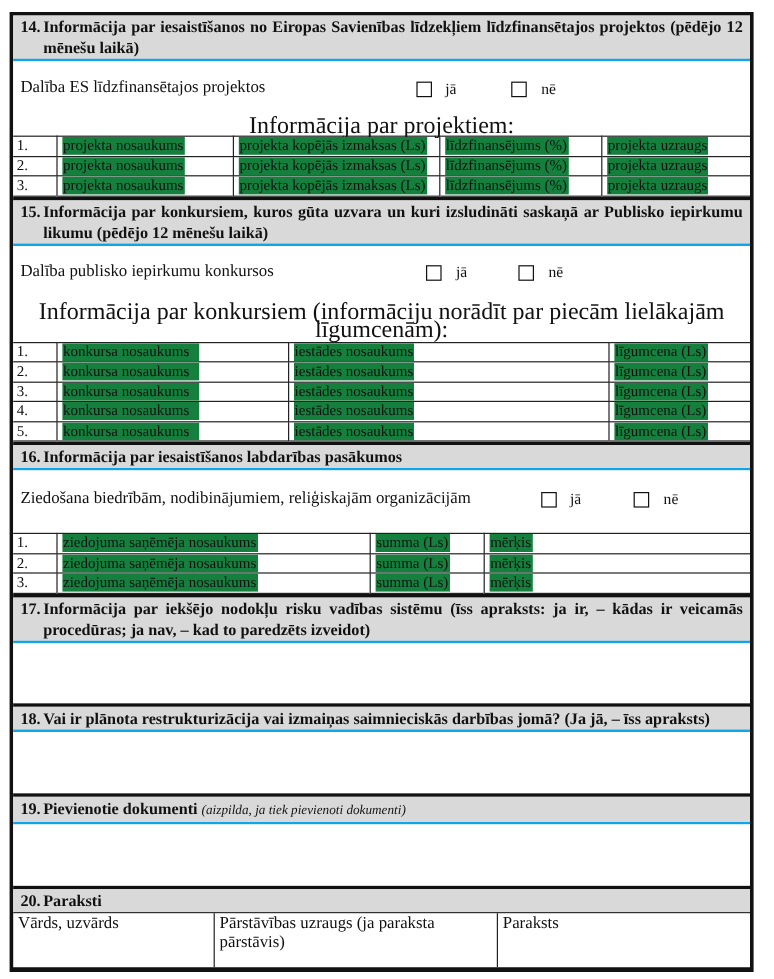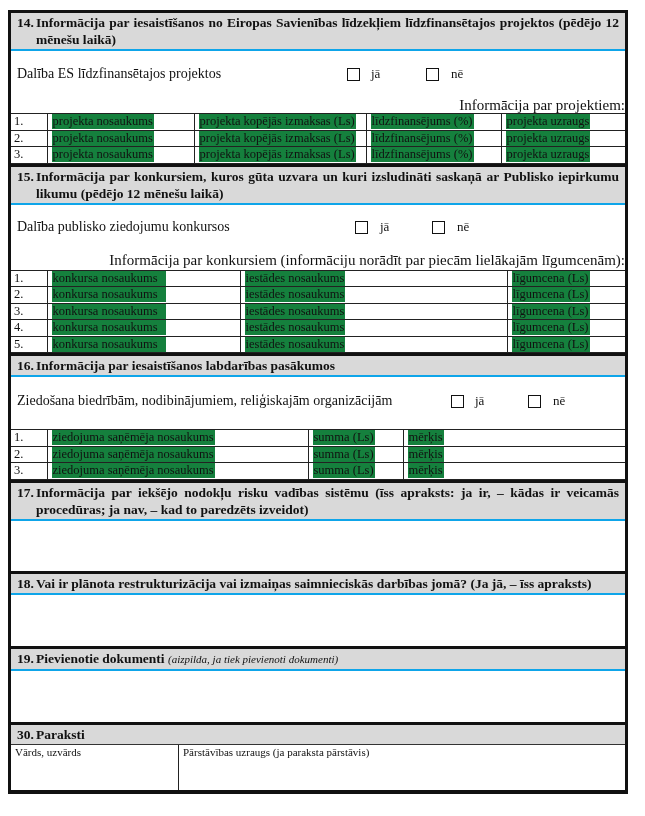--- a/index.html
+++ b/index.html
@@ -11,34 +11,34 @@
               font-weight: bold; font-size: 13.5px; line-height: 17px;
               padding: 1px 6px 1px 25px; text-indent: -19px; text-align: justify; }
   .sec-head .num { display: inline-block; width: 19px; text-indent: 0; }
   .sec-head .note { font-weight: normal; font-style: italic; font-size: 11px; }
   .sec-sep { border-top: 3px solid #111; }
   .body { position: relative; background: #fff; }
   .q-row { position: relative; font-size: 14px; padding-left: 43px; }
   .q-label { position: absolute; left: 6px; }
   .cb { position: absolute; width: 13px; height: 13px; border: 1.5px solid #111; box-sizing: border-box; }
   .cb-label { position: absolute; font-size: 13px; }
-  .tbl-caption { text-align: right; font-size: 15px; line-height: 15px; }
+  .tbl-caption { text-align: center; font-size: 20px; line-height: 15px; }
   table.grid { width: 100%; border-collapse: collapse; table-layout: fixed; font-size: 12.5px; }
   table.grid td { border: 1px solid #222; padding: 0 0 0 0; height: 15.5px; line-height: 15px;
                   white-space: nowrap; overflow: hidden; vertical-align: middle; }
   table.grid tr td:first-child { border-left: none; }
   table.grid tr td:last-child { border-right: none; }
   table.grid tr:first-child td { border-top: 1.5px solid #222; }
   table.grid tr:last-child td { border-bottom: none; }
   table.grid tr { border-bottom: 1.5px solid #222; }
   .num-cell { padding-left: 3px !important; }
   .shade { background: #15803d; display: inline-block; padding: 0 1px; line-height: 15px; }
   td.sh { padding-left: 4px !important; }
   .free { height: 50px; }
-  .sig-row { display: flex; height: 45px; font-size: 11px; }
+  .sig-row { display: flex; height: 45px; font-size: 14px; }
   .sig-cell { padding: 1px 4px; box-sizing: border-box; }
   .sig-cell + .sig-cell { border-left: 1px solid #222; }
 </style>
 </head>
 <body>
 
 <div class="frame">
 
   <div class="sec-head">
     <span class="num">14.</span><span>Informācija par iesaistīšanos no Eiropas Savienības līdzekļiem līdzfinansētajos projektos (pēdējo 12 mēnešu laikā)</span>
@@ -85,21 +85,21 @@
       </tbody>
     </table>
   </div>
 
   <div class="sec-sep"></div>
   <div class="sec-head">
     <span class="num">15.</span><span>Informācija par konkursiem, kuros gūta uzvara un kuri izsludināti saskaņā ar Publisko iepirkumu likumu (pēdējo 12 mēnešu laikā)</span>
   </div>
   <div class="body">
     <div class="q-row" style="height:48px;">
-      <span class="q-label" style="top:14px;">Dalība publisko ziedojumu konkursos</span>
+      <span class="q-label" style="top:14px;">Dalība publisko iepirkumu konkursos</span>
       <span class="cb" style="left:344px; top:16px;"></span>
       <span class="cb-label" style="left:369px; top:14px;">jā</span>
       <span class="cb" style="left:421px; top:16px;"></span>
       <span class="cb-label" style="left:446px; top:14px;">nē</span>
     </div>
     <div class="tbl-caption" style="padding-bottom:2px;">Informācija par konkursiem (informāciju norādīt par piecām lielākajām līgumcenām):</div>
     <table class="grid">
       <colgroup>
           <col style="width:36px">
           <col style="width:193px">
@@ -197,23 +197,26 @@
 
   <div class="sec-sep"></div>
   <div class="sec-head">
     <span class="num">19.</span><span>Pievienotie dokumenti</span>
     <span class="note">(aizpilda, ja tiek pievienoti dokumenti)</span>
   </div>
   <div class="body free" style="height:51px;"></div>
 
   <div class="sec-sep"></div>
   <div class="sec-head" style="border-bottom:1px solid #333;">
-    <span class="num">30.</span><span>Paraksti</span>
+    <span class="num">20.</span><span>Paraksti</span>
   </div>
   <div class="sig-row">
     <div class="sig-cell" style="width:167px;">
       <span>Vārds, uzvārds</span>
     </div>
     <div class="sig-cell" style="width:236px;">
       <span>Pārstāvības uzraugs (ja paraksta pārstāvis)</span>
     </div>
+    <div class="sig-cell" style="flex:1;">
+      <span>Paraksts</span>
+    </div>
   </div>
 </div>
 
 </body></html>

